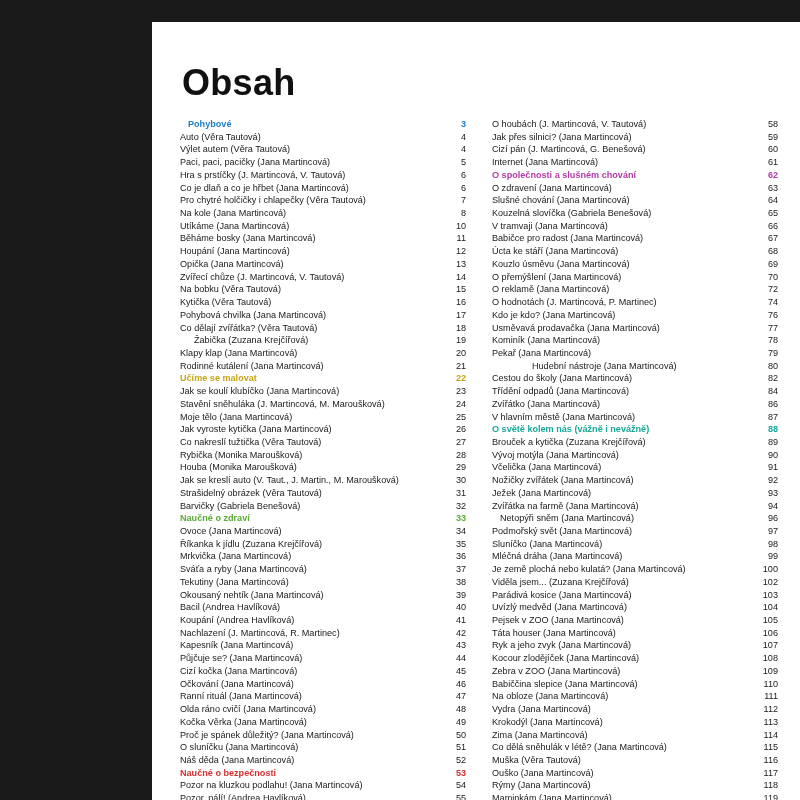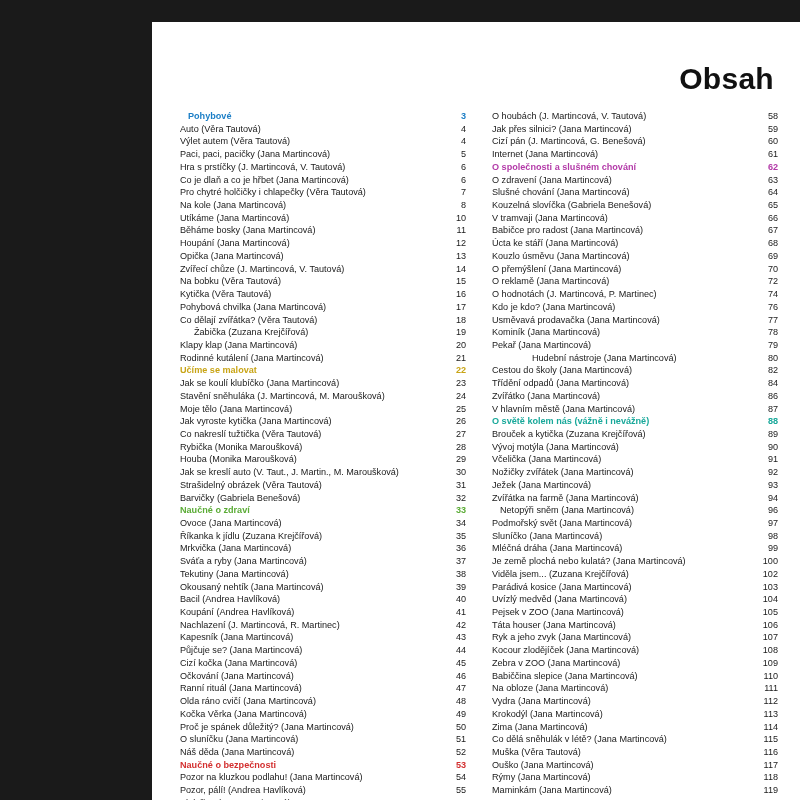--- a/index.html
+++ b/index.html
@@ -17,26 +17,25 @@
     position: absolute;
     left: 152px;
     top: 22px;
     width: 648px;
     height: 778px;
     background: #ffffff;
     box-sizing: border-box;
     padding: 40px 26px 0 28px;
   }
   .title {
-    font-size: 30px;
+    font-size: 36px;
     font-weight: bold;
     color: #111111;
     letter-spacing: 0.3px;
     margin: 0 0 14px 2px;
-    text-align: right;
   }
   .columns {
     display: flex;
     gap: 26px;
   }
   .col {
     width: 286px;
     flex: 0 0 286px;
   }
   .entry {

